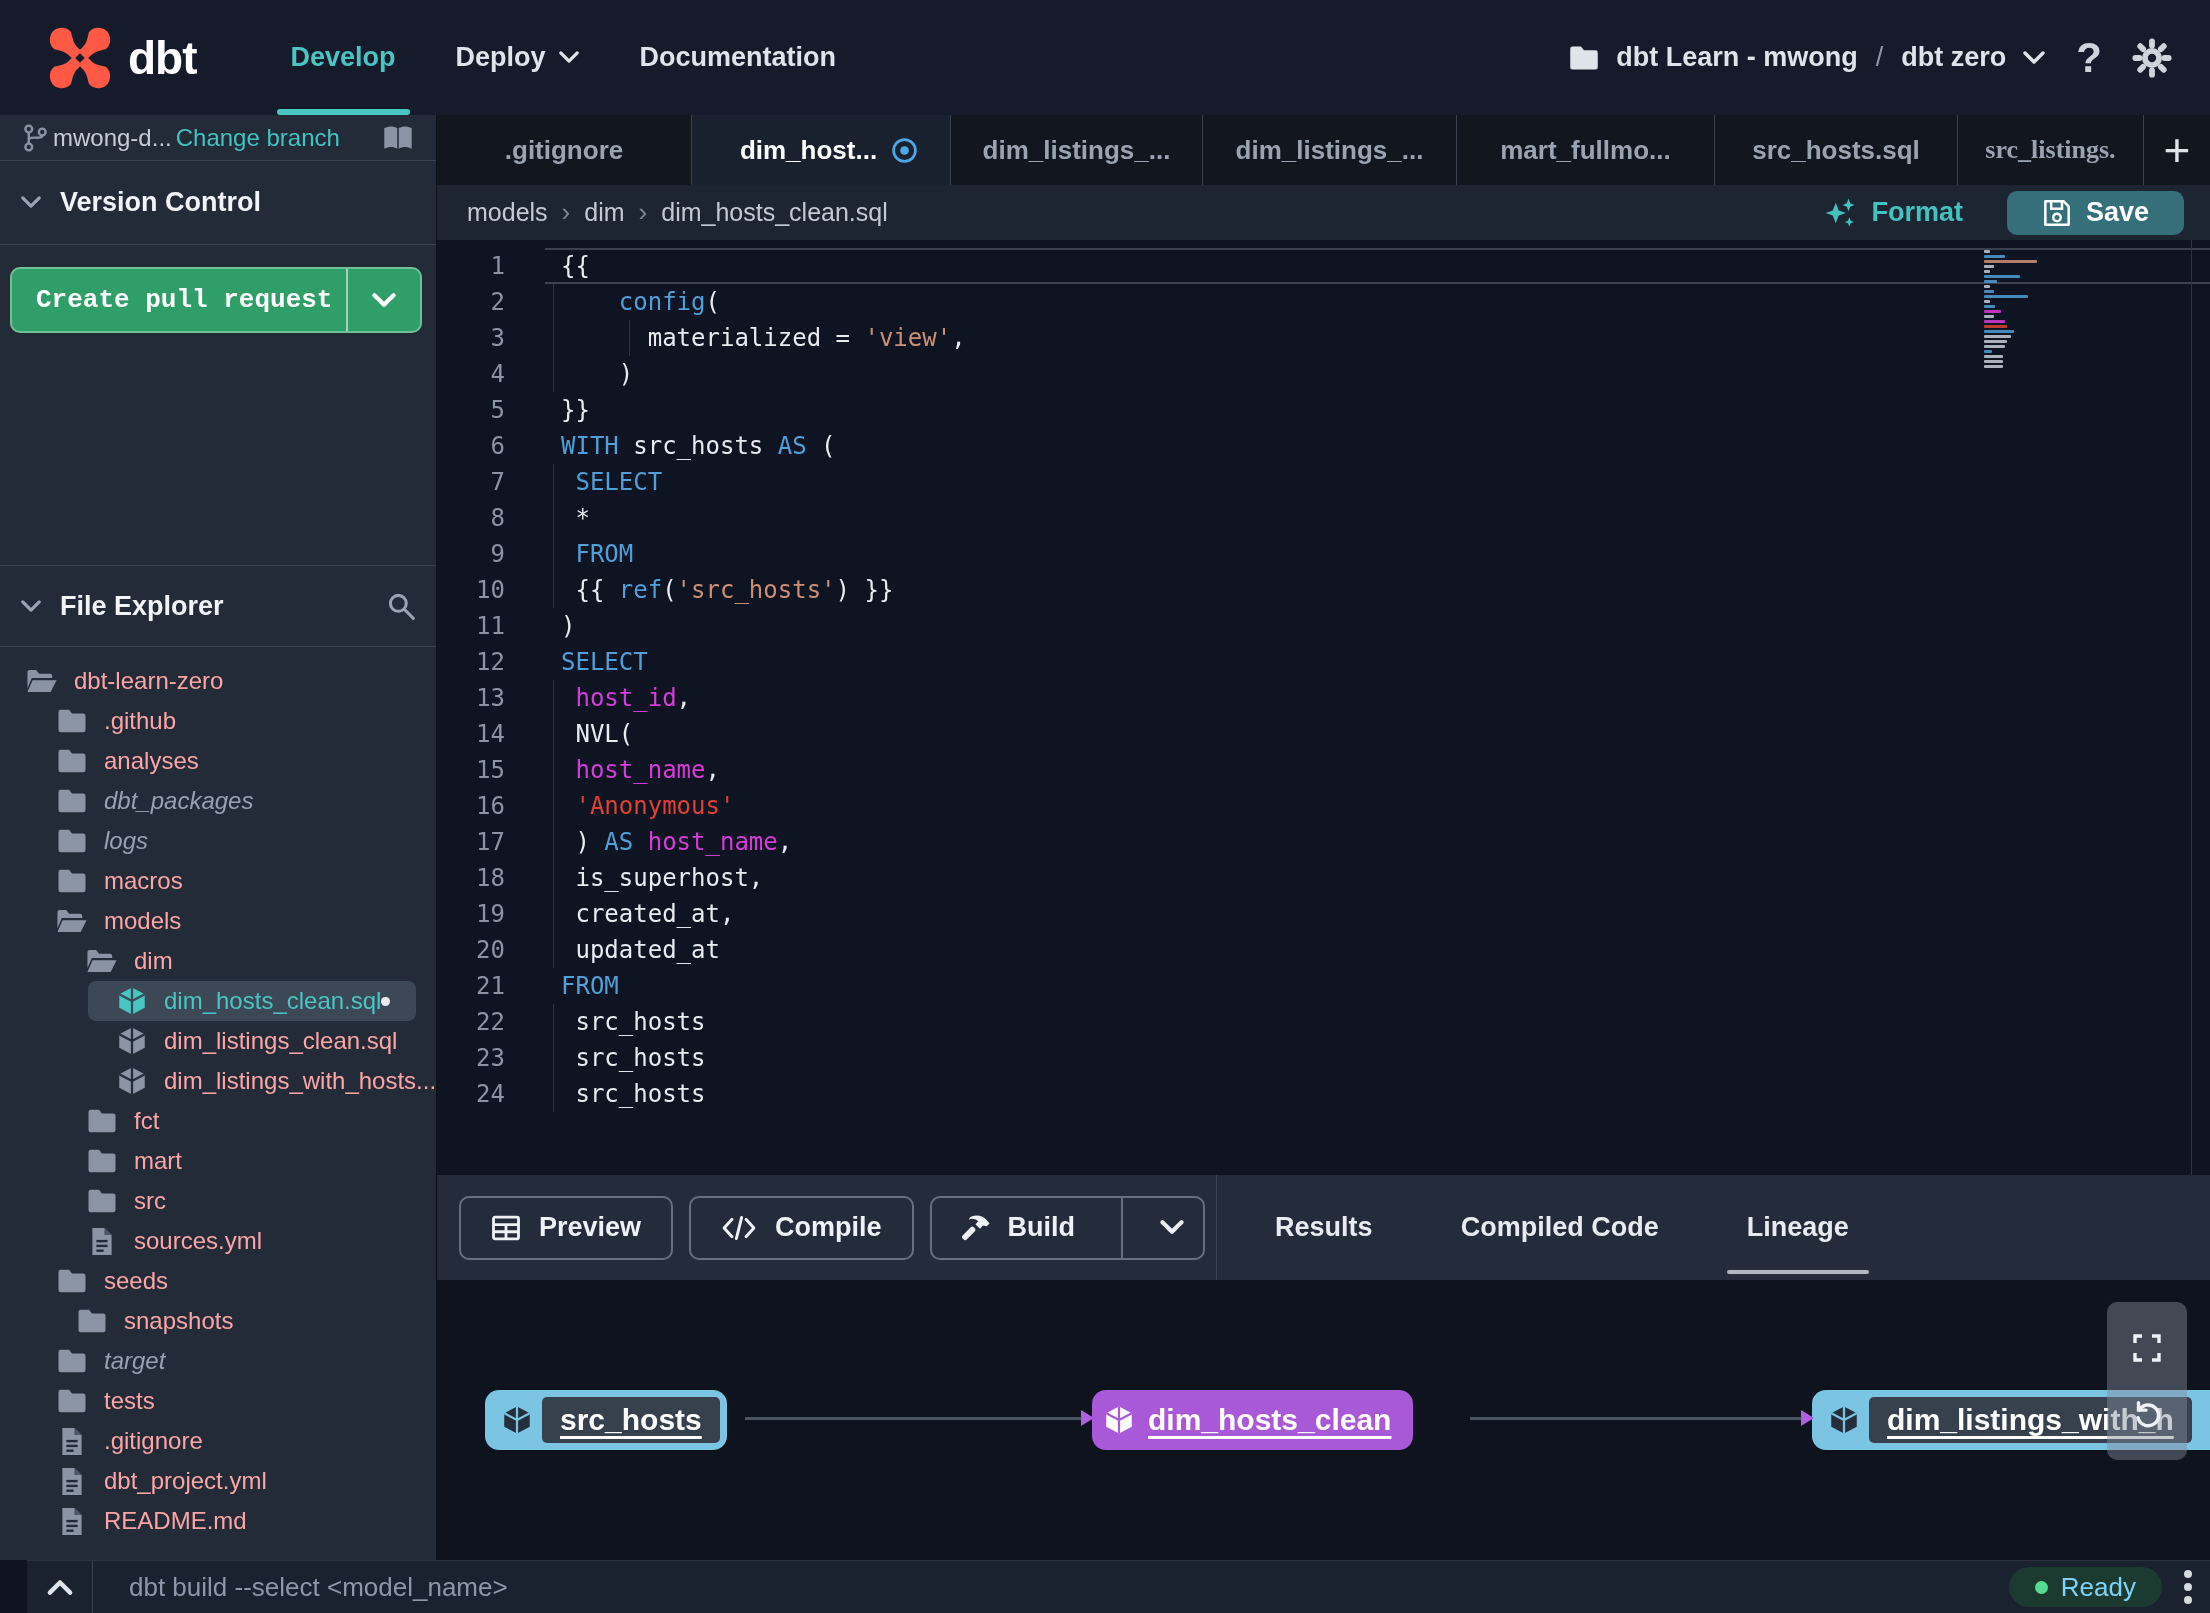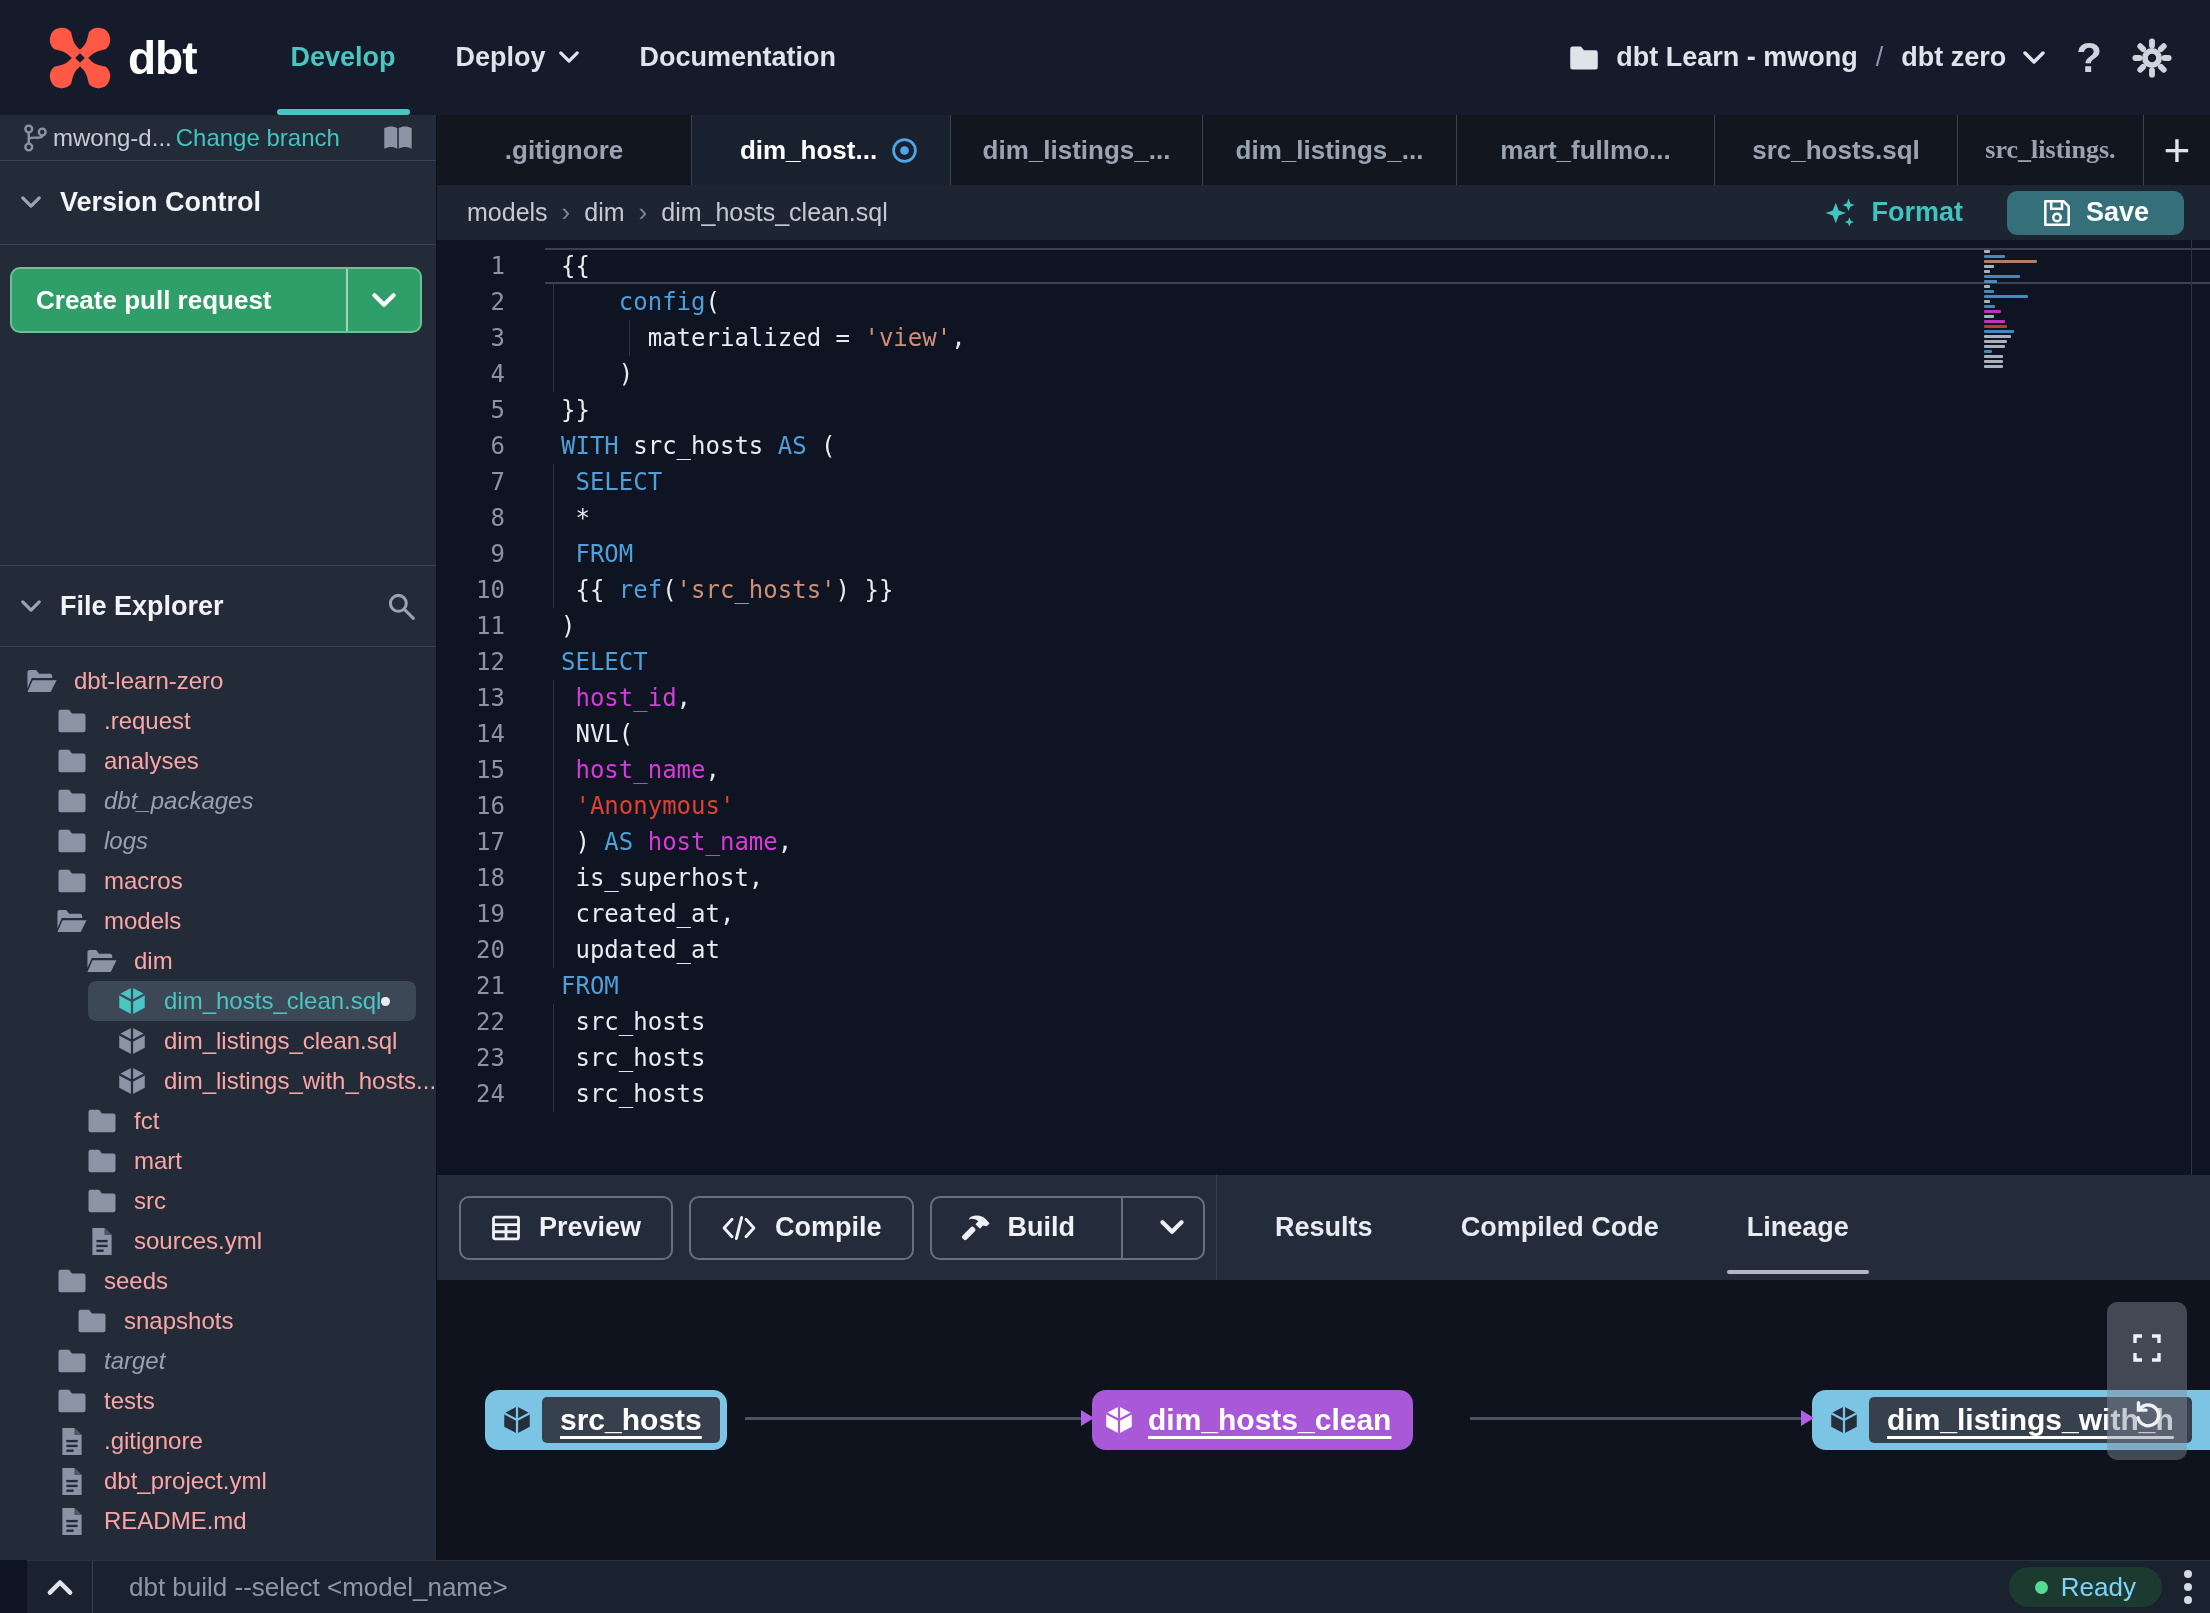--- a/index.html
+++ b/index.html
@@ -30,21 +30,21 @@
     border-right:1px solid #0c1019; display:flex; flex-direction:column; z-index:4; }
   .branch-row { height:46px; flex:none; display:flex; align-items:center; gap:4px;
     padding:0 22px; border-bottom:1px solid #3a4250; font-size:24px; }
   .branch-name { color:#c6ccd6; }
   .change-branch { color:#41c3bf; cursor:pointer; }
   .book-btn { margin-left:auto; color:#8b94a4; cursor:pointer; }
   .section-header { flex:none; display:flex; align-items:center; gap:18px; padding:0 20px;
     font-size:27px; font-weight:bold; color:#f2f4f7; }
   .vc-header { height:84px; border-bottom:1px solid #3a4250; }
   .chev { color:#9aa3b3; }
-  .pr-wrap { flex:none; height:110px; padding:22px 14px 0 10px; }
+  .pr-wrap { flex:none; height:110px; padding:22px 14px 0 10px;font-family:Liberation Mono, monospace; }
   .pr-button { height:66px; display:flex; align-items:stretch; border-radius:10px; overflow:hidden;
     border:2px solid #6fc093; background:#2f9e68; cursor:pointer; }
   .pr-main { flex:1; display:flex; align-items:center; padding-left:24px; color:#fff;
     font-size:26px; font-weight:600; }
   .pr-split { width:2px; background:rgba(255,255,255,.55); }
   .pr-chev { width:72px; display:flex; align-items:center; justify-content:center; color:#fff; }
   .sb-spacer { flex:none; height:210px; }
   .fe-header { height:82px; border-top:1px solid #3a4250; border-bottom:1px solid #3a4250; }
   .search-btn { margin-left:auto; color:#9aa3b3; cursor:pointer; }
   .tree { flex:1; overflow:hidden; padding-top:14px; }
@@ -268,21 +268,21 @@
           </svg>
         </span>
         <span>dbt-learn-zero</span>
       </div>
       <div class="tree-row" style="padding-left: 56px;">
         <span class="t-icon">
           <svg width="30" height="26" viewBox="0 0 40 34">
             <path d="M2 5 q0-3 3-3 h11 l4 5 h15 q3 0 3 3 v19 q0 3-3 3 H5 q-3 0-3-3 Z" fill="currentColor"></path>
           </svg>
         </span>
-        <span>.request</span>
+        <span>.github</span>
       </div>
       <div class="tree-row" style="padding-left: 56px;">
         <span class="t-icon">
           <svg width="30" height="26" viewBox="0 0 40 34">
             <path d="M2 5 q0-3 3-3 h11 l4 5 h15 q3 0 3 3 v19 q0 3-3 3 H5 q-3 0-3-3 Z" fill="currentColor"></path>
           </svg>
         </span>
         <span>analyses</span>
       </div>
       <div class="tree-row dimmed" style="padding-left: 56px;">

